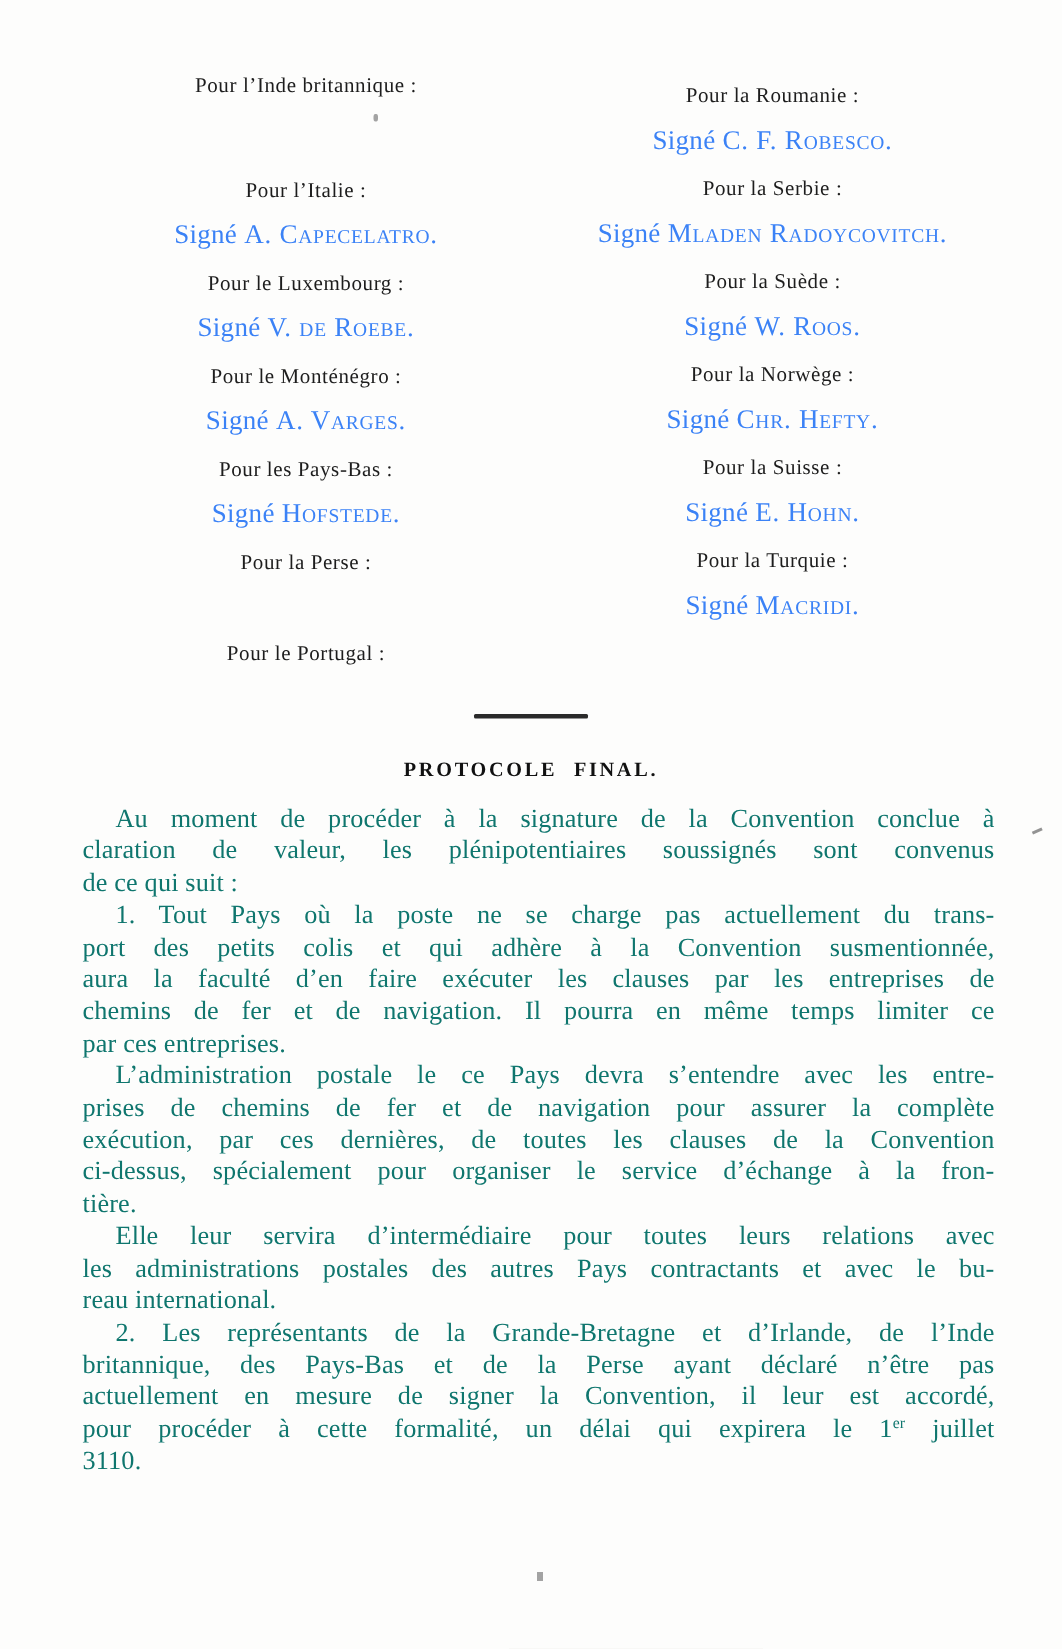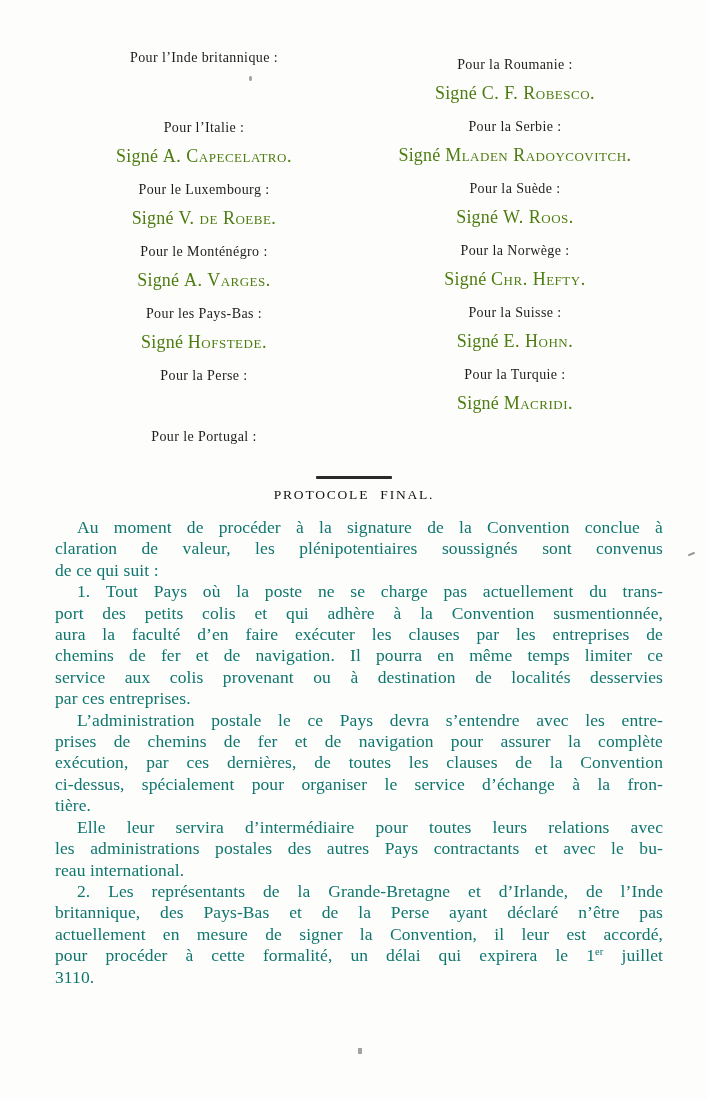--- a/index.html
+++ b/index.html
@@ -22,33 +22,33 @@
   .sig-col.right{width:310px;padding-top:7px;}
   .sig-block{margin-bottom:10px;text-align:center;}
   .sig-block.gap-after-xl{margin-bottom:46px;}
   .sig-block.gap-after-lg{margin-bottom:37px;}
   .sig-country{
     font-size:14px;line-height:24px;
     letter-spacing:0.4px;color:#1d1d1d;
   }
   .sig-name{
     font-size:18px;line-height:24px;margin-top:4px;
-    color:#4d7c0f;letter-spacing:0.2px;
+    color:#3b82f6;letter-spacing:0.2px;
   }
   .caps-name{font-variant:small-caps;letter-spacing:0.5px;}
   
   .rule{
     width:76px;height:3px;background:#2a2a2a;
     margin:17px auto 0 auto;
     border-radius:1px;
   }
   .heading{
-    margin-top:8px;
+    margin-top:26px;
     text-align:center;
-    font-size:13.5px;font-weight:normal;
+    font-size:13.5px;font-weight:bold;
     letter-spacing:1.8px;word-spacing:6px;
     color:#111;
   }
   
   .body-text{
     margin:14px 45px 0 55px;
     font-size:17.5px;line-height:21.4px;
     color:#0f766e;
     letter-spacing:0.1px;
   }
@@ -139,21 +139,20 @@
       <div class="line indent">Au moment de procéder à la signature de la Convention conclue à</div>
       <div class="line">claration de valeur, les plénipotentiaires soussignés sont convenus</div>
       <div class="line no-stretch">de ce qui suit :</div>
     </div>
 
     <div class="para">
       <div class="line indent">1. Tout Pays où la poste ne se charge pas actuellement du trans-</div>
       <div class="line">port des petits colis et qui adhère à la Convention susmentionnée,</div>
       <div class="line">aura la faculté d’en faire exécuter les clauses par les entreprises de</div>
       <div class="line">chemins de fer et de navigation. Il pourra en même temps limiter ce</div>
-      <div class="line">service aux colis provenant ou à destination de localités desservies</div>
       <div class="line no-stretch">par ces entreprises.</div>
     </div>
 
     <div class="para">
       <div class="line indent">L’administration postale le ce Pays devra s’entendre avec les entre-</div>
       <div class="line">prises de chemins de fer et de navigation pour assurer la complète</div>
       <div class="line">exécution, par ces dernières, de toutes les clauses de la Convention</div>
       <div class="line">ci-dessus, spécialement pour organiser le service d’échange à la fron-</div>
       <div class="line no-stretch">tière.</div>
     </div>

